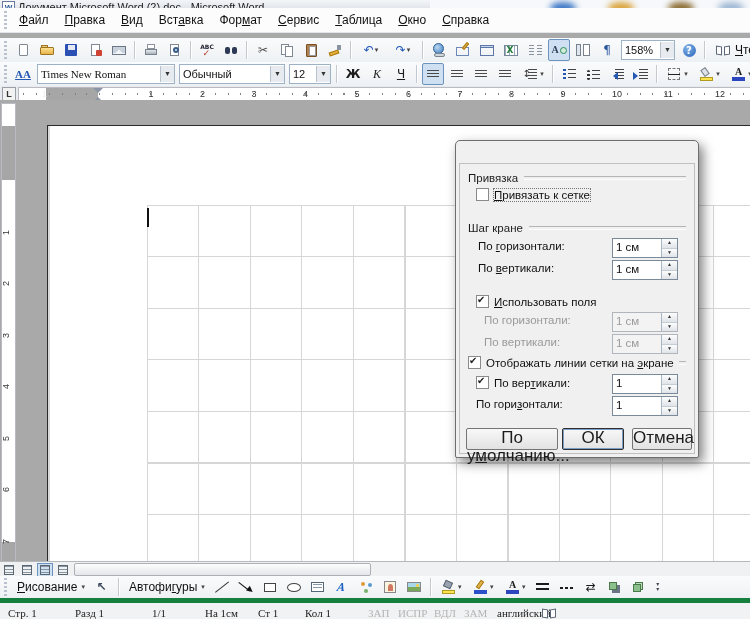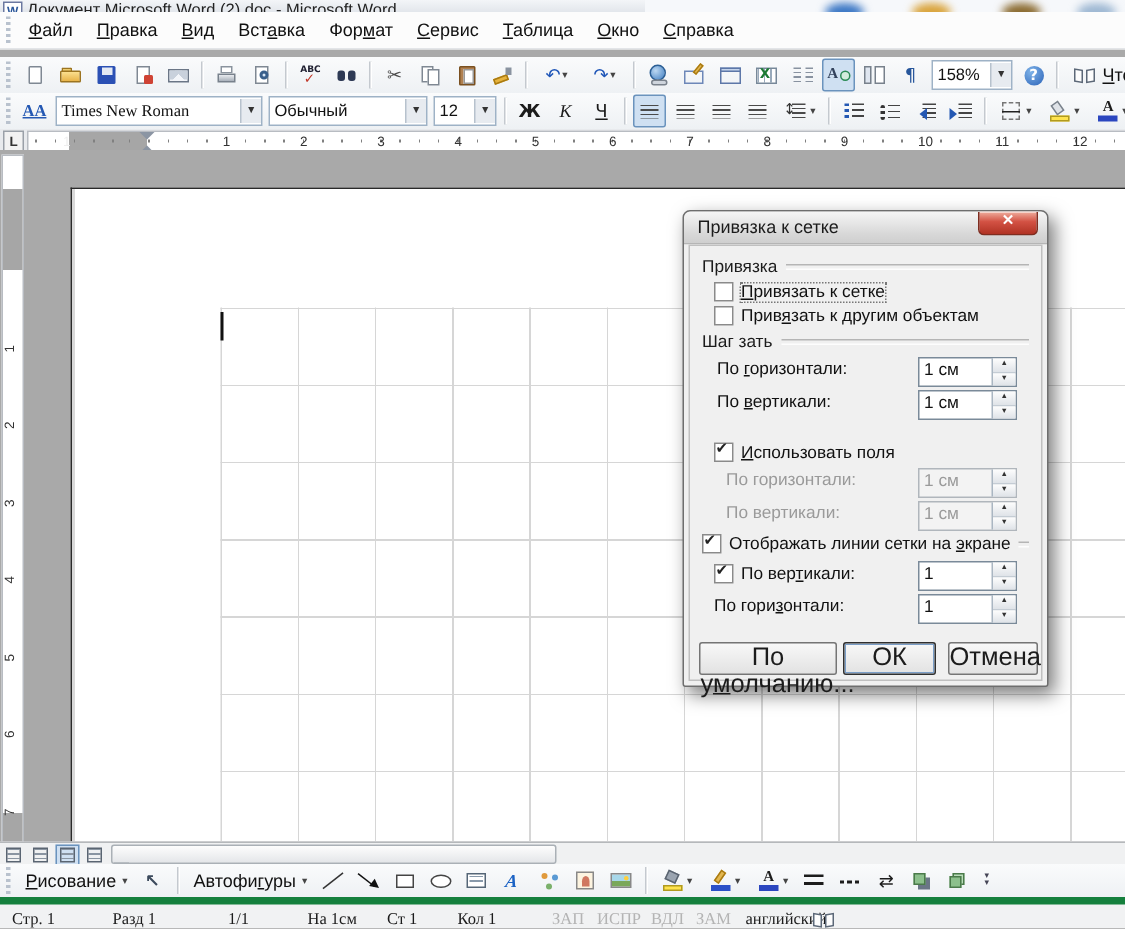--- a/index.html
+++ b/index.html
@@ -390,41 +390,33 @@
       <div class="vmargin-bot"></div>
       <span id="vnums"><span class="vnum" style="top: 123.5px;">1</span><span class="vnum" style="top: 175px;">2</span><span class="vnum" style="top: 226.5px;">3</span><span class="vnum" style="top: 278px;">4</span><span class="vnum" style="top: 329.5px;">5</span><span class="vnum" style="top: 381px;">6</span><span class="vnum" style="top: 432.5px;">7</span></span>
     </div>
     <div id="page">
       <div id="grid"></div>
       <div id="cursor"></div>
     </div>
   </div>
 
   <div id="dlg">
-    <div id="dlg-tb">
-      <span id="dlg-title">Привязка к сетке</span>
-      <span id="dlg-close">✕</span>
-    </div>
     <div id="dlg-body">
 
       <div class="cap" style="top:8px">
         <span>Привязка</span>
           <span class="rule"></span>
       </div>
       <div class="cbrow" style="left:16px;top:24px">
         <span class="cb"></span>
         <span class="cblabel focus"><u>П</u>ривязать к сетке</span>
       </div>
-      <div class="cbrow" style="left:16px;top:40px">
-        <span class="cb"></span>
-        <span class="cblabel">Прив<u>я</u>зать к другим объектам</span>
-      </div>
 
       <div class="cap" style="top:58px">
-        <span>Шаг зать</span>
+        <span>Шаг кране</span>
           <span class="rule"></span>
       </div>
       <div class="fieldrow" style="top:74px">
         <span class="flabel" style="left:18px">По <u>г</u>оризонтали:</span>
         <span class="spin">
           <span class="sval">1 см</span>
           <span class="sbtns">
               <span class="sb">▲</span>
               <span class="sb">▼</span>
             </span>

